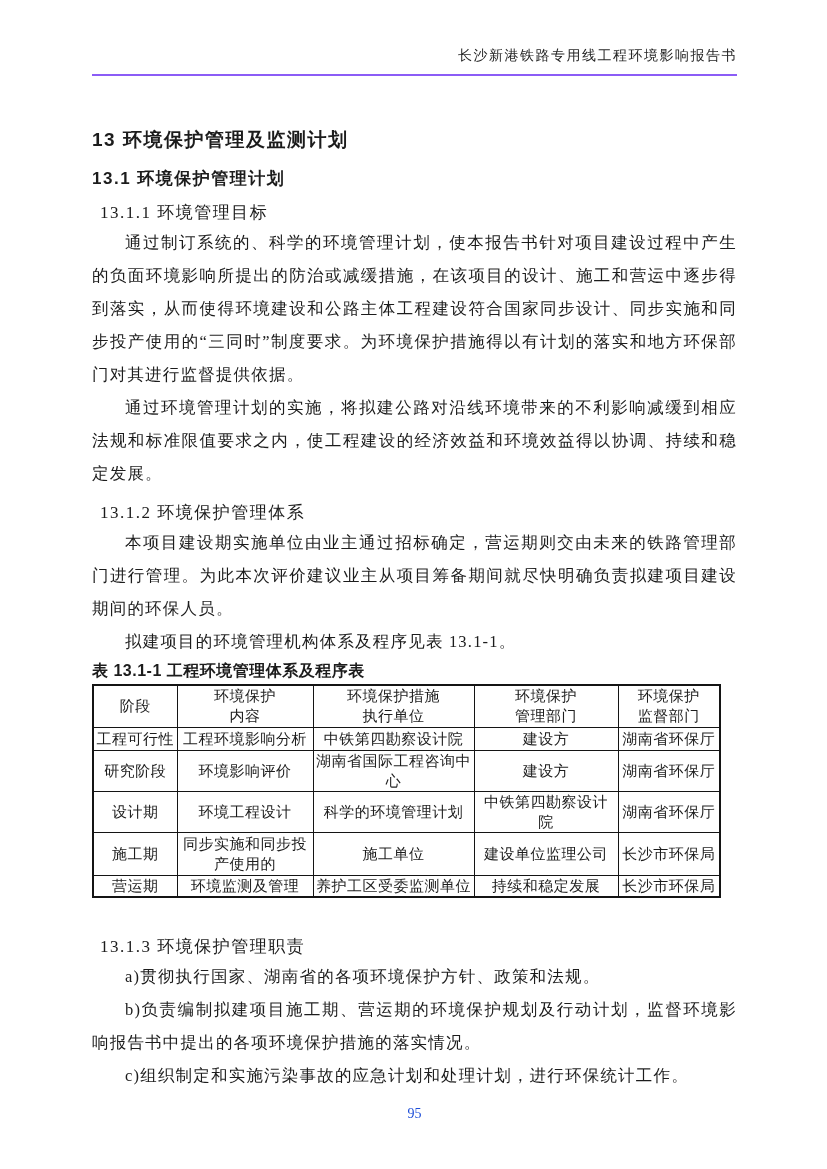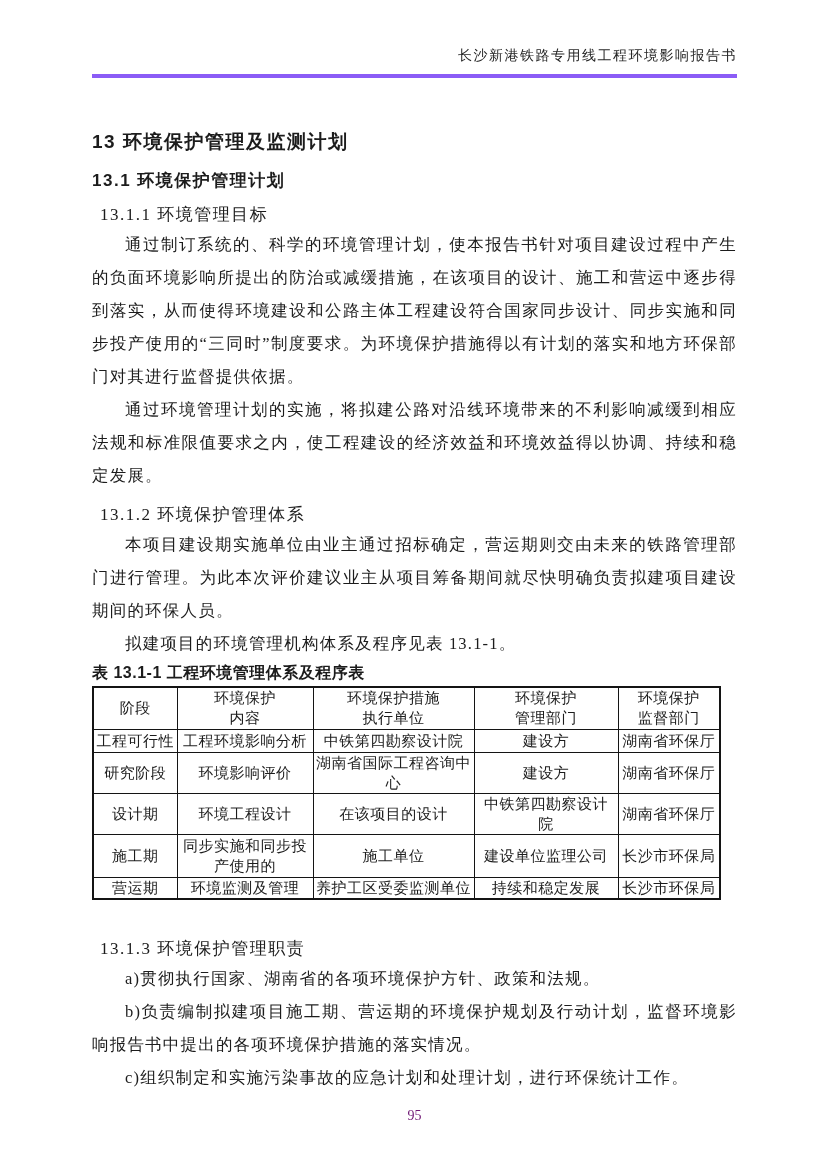--- a/index.html
+++ b/index.html
@@ -13,21 +13,21 @@
     padding: 46px 90px 0 92px;
     font-family: "Liberation Serif", "DejaVu Serif", serif;
     color: #1c1c1c;
     overflow: hidden;
   }
   .running-header {
     text-align: right;
     font-size: 14px;
     line-height: 20px;
     padding-bottom: 8px;
-    border-bottom: 4px solid #8b5cf6;
+    border-bottom: 2px solid #8b5cf6;
     letter-spacing: 1.5px;
     color: #262626;
   }
   .h-chapter {
     font-family: "Liberation Sans", "DejaVu Sans", sans-serif;
     font-weight: bold;
     font-size: 19px;
     line-height: 28px;
     margin: 50px 0 0 0;
     letter-spacing: 1.5px;
@@ -86,21 +86,21 @@
   table.mgmt th { white-space: pre-line; }
   tr.row-header  { height: 42px; padding-left: 16px; }
   tr.row-short   { height: 23px; }
   tr.row-design  { height: 22px; }
   tr.row-constr  { height: 43px; }
   tr.row-oper    { height: 16px; }
   .page-number {
     text-align: center;
     font-size: 14px;
     margin-top: 14px;
-    color: #701a75;
+    color: #1d4ed8;
   }
 </style>
 </head>
 <body>
 
 <div class="page">
 
   <div class="running-header">
     <span>长沙新港铁路专用线工程环境影响报告书</span>
   </div>
@@ -153,21 +153,21 @@
       <tr class="row-short">
         <td>研究阶段</td>
         <td>环境影响评价</td>
         <td>湖南省国际工程咨询中心</td>
         <td>建设方</td>
         <td>湖南省环保厅</td>
       </tr>
       <tr class="row-design">
         <td>设计期</td>
         <td>环境工程设计</td>
-        <td>在该项目的设计</td>
+        <td>科学的环境管理计划</td>
         <td>中铁第四勘察设计院</td>
         <td>湖南省环保厅</td>
       </tr>
       <tr class="row-constr">
         <td>施工期</td>
         <td>同步实施和同步投产使用的</td>
         <td>施工单位</td>
         <td>建设单位监理公司</td>
         <td>长沙市环保局</td>
       </tr>

